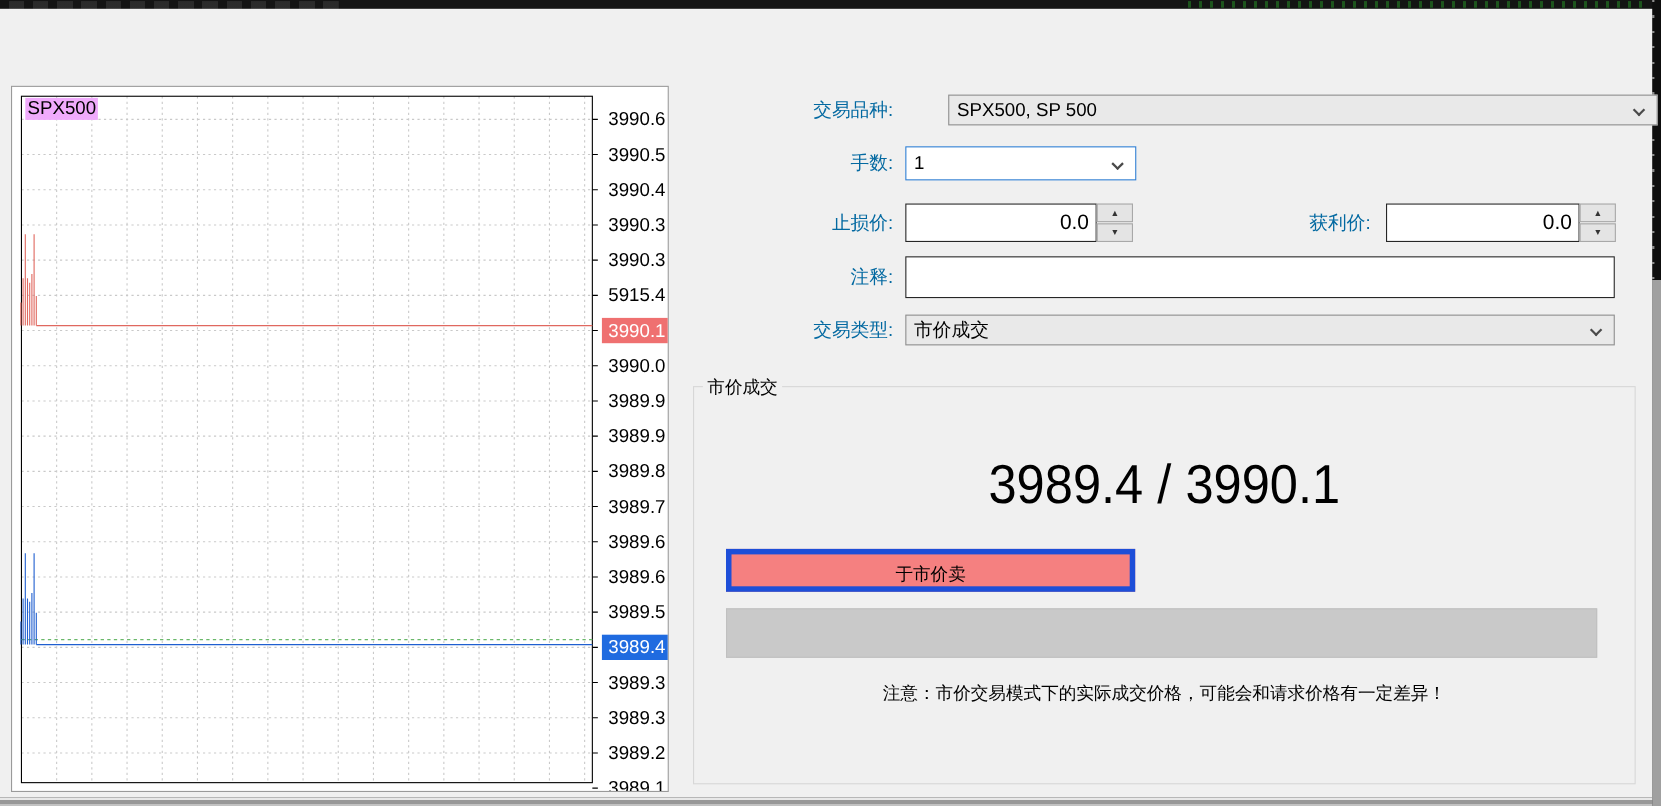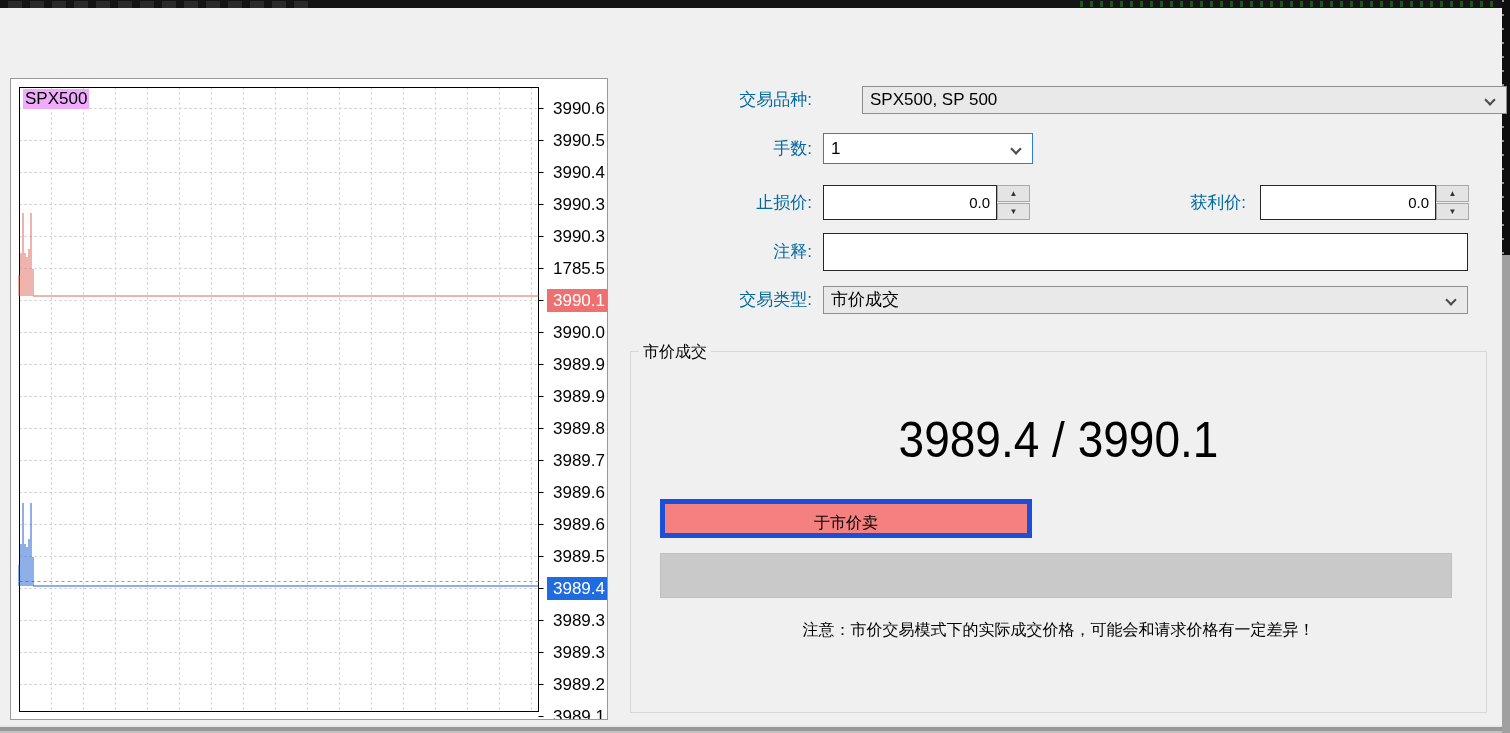--- a/index.html
+++ b/index.html
@@ -64,21 +64,21 @@
   .cb-type   { left:823px; top:278px; width:645px; height:28px; }
 
   .cb-volume { position:absolute; left:823px; top:125px; width:210px; height:31px;
     background:#fff; border:1px solid #2d7dd2; }
   .cb-volume input { position:absolute; left:0; top:0; width:170px; height:29px; border:none; outline:none;
     font-size:17px; padding-left:7px; font-family:"Liberation Sans",sans-serif; background:transparent; }
   .cb-volume .chev { top:11px; }
 
   .spinbox { position:absolute; height:35px; }
   .spinbox input { position:absolute; left:0; top:0; width:100%; height:35px; border:1px solid #262626; outline:none;
-    font-size:15px; text-align:right; padding-right:6px; font-family:"Liberation Sans",sans-serif; background:#fff; }
+    font-size:19px; text-align:right; padding-right:6px; font-family:"Liberation Sans",sans-serif; background:#fff; }
   .sb-sl { left:823px; top:177px; width:174px; }
   .sb-tp { left:1260px; top:177px; width:176px; }
   .spinner { position:absolute; top:177px; width:33px; height:35px; }
   .sp-sl { left:997px; } .sp-tp { left:1436px; }
   .spin-btn { position:absolute; left:0; width:33px; height:17px; background:#e4e4e4; border:1px solid #a8a8a8;
     font-size:8px; line-height:15px; text-align:center; color:#333; cursor:default; }
   .spin-up { top:0; } .spin-dn { top:18px; height:17px; }
 
   .txt-comment { position:absolute; left:823px; top:225px; width:645px; height:38px;
     border:1px solid #262626; background:#fff; font-size:17px; padding:0 7px;
@@ -190,21 +190,21 @@
         <line x1="22" y1="478" x2="22" y2="507" stroke="#1f5fd0" stroke-width="1"></line>
         <line x1="22" y1="507" x2="527.5" y2="507" stroke="#1f5fd0" stroke-width="1"></line>
       </svg>
     <div class="chart-symbol">SPX500</div>
     <div id="price-axis">
         <div class="axis-label" style="top: 18px;">3990.6</div>
         <div class="axis-label" style="top: 50px;">3990.5</div>
         <div class="axis-label" style="top: 82px;">3990.4</div>
         <div class="axis-label" style="top: 114px;">3990.3</div>
         <div class="axis-label" style="top: 146px;">3990.3</div>
-        <div class="axis-label" style="top: 178px;">1785.5</div>
+        <div class="axis-label" style="top: 178px;">5915.4</div>
         <div class="axis-label hl-ask" style="top: 210px;">3990.1</div>
         <div class="axis-label" style="top: 242px;">3990.0</div>
         <div class="axis-label" style="top: 274px;">3989.9</div>
         <div class="axis-label" style="top: 306px;">3989.9</div>
         <div class="axis-label" style="top: 338px;">3989.8</div>
         <div class="axis-label" style="top: 370px;">3989.7</div>
         <div class="axis-label" style="top: 402px;">3989.6</div>
         <div class="axis-label" style="top: 434px;">3989.6</div>
         <div class="axis-label" style="top: 466px;">3989.5</div>
         <div class="axis-label hl-bid" style="top: 498px;">3989.4</div>

